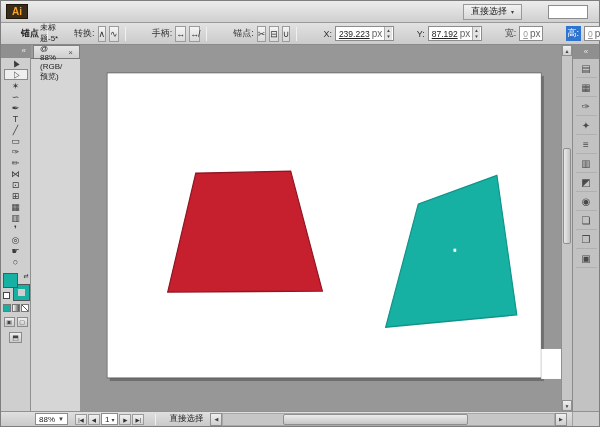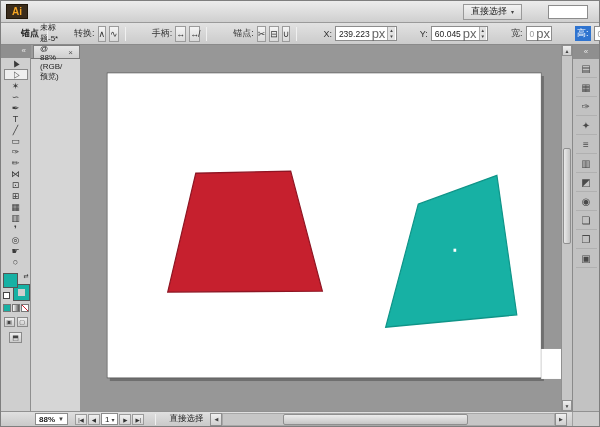--- a/index.html
+++ b/index.html
@@ -17,22 +17,22 @@
   .caret { font-size:6px; color:#444; }
   .search { width:40px; height:14px; border:1px solid #8c8c8c; background:#fff; font-size:8px; padding:0 3px; margin-right:6px; }
 
   
   .controlbar { height:22px; flex:0 0 22px; display:flex; align-items:center; background:linear-gradient(#e2e2e2,#cbcbcb); border-bottom:1px solid #8a8a8a; padding:0 20px; gap:3px; white-space:nowrap; }
   .cb-ctx { font-weight:bold; margin-right:2px; }
   .cb-sep { width:1px; height:14px; background:#a5a5a5; border-right:1px solid #f0f0f0; margin:0 3px; }
   .cb-label { color:#333;margin-left:20px; }
   .icon-btn { width:17px; height:16px; border:1px solid #9b9b9b; background:linear-gradient(#f5f5f5,#d9d9d9); font-size:9px; line-height:14px; text-align:center; color:#333; cursor:default; }
   .field { display:flex; align-items:center; background:#fff; border:1px solid #8c8c8c; height:15px; padding:0 1px 0 3px; }
-  .field .fval { font-size:8.5px; }
-  .field .funit { font-size:13px; color:#666; margin-left:2px; }
+  .field .fval { font-size:8.5px;text-decoration:underline; }
+  .field .funit { font-size:10px; color:#666; margin-left:2px; }
   .spin { display:flex; flex-direction:column; justify-content:center; margin-left:2px; background:#e3e3e3; border-left:1px solid #aaa; height:13px; }
   .spin i { font-style:normal; font-size:4.5px; line-height:5.5px; padding:0 1px; color:#444; }
   .field.dim .fval { color:#999; }
   .cb-hl { background:#2f74d0; color:#fff; padding:1px 2px; }
   .cb-menu { margin-left:auto; }
 
   
   .main { flex:1; display:flex; min-height:0; }
 
   
@@ -74,21 +74,21 @@
   .htrack { flex:1; position:relative; background:#c6c6c6; border:1px solid #a8a8a8; }
   .hthumb { position:absolute; top:0; bottom:0; left:18%; width:56%; background:linear-gradient(#ececec,#c6c6c6); border:1px solid #8f8f8f; border-radius:2px; }
 
   
   .dock { width:27px; flex:0 0 27px; background:#c2c2c2; border-left:1px solid #8a8a8a; display:flex; flex-direction:column; align-items:center; }
   .dock-head { width:100%; height:14px; background:#8f8f8f; color:#e9e9e9; font-size:8px; text-align:center; line-height:13px; }
   .dock-icon { width:21px; height:19px; display:flex; align-items:center; justify-content:center; font-size:10px; color:#4a4a4a; border-bottom:1px solid #b0b0b0; cursor:default; }
 
   
   .statusbar { height:15px; flex:0 0 15px; background:linear-gradient(#e0e0e0,#c9c9c9); border-top:1px solid #919191; display:flex; align-items:center; padding-left:34px; gap:3px; }
-  .combo { display:flex; align-items:center; gap:3px; background:#fff; border:1px solid #8c8c8c; height:12px; padding:0 3px; font-size:8px;font-weight:bold; }
+  .combo { display:flex; align-items:center; gap:3px; background:#fff; border:1px solid #8c8c8c; height:12px; padding:0 3px; font-size:8px; }
   .navgrp { display:flex; align-items:center; gap:1px; margin-left:4px; }
   .nav-btn { height:11px; min-width:12px; border:1px solid #9b9b9b; background:linear-gradient(#f0f0f0,#d4d4d4); font-size:5.5px; line-height:10px; text-align:center; padding:0 1px; color:#333; }
   .pagecombo { display:flex; align-items:center; gap:2px; background:#fff; border:1px solid #8c8c8c; height:12px; padding:0 3px; font-size:8px; }
   .tool-label { margin-left:10px; margin-right:2px; color:#222; font-size:8.5px; white-space:nowrap; }
   .sb-sep { width:1px; height:11px; background:#a5a5a5; border-right:1px solid #efefef; margin-left:8px; }
   .sb-corner { width:27px; flex:0 0 27px; height:100%; background:#cdcdcd; border-left:1px solid #a0a0a0; }
 </style>
 </head>
 <body>
 
@@ -128,21 +128,21 @@
     <div class="field">
       <span class="fval">239.223</span>
       <span class="funit">px</span>
       <span class="spin">
           <i>▲</i>
           <i>▼</i>
         </span>
     </div>
     <span class="cb-label">Y:</span>
     <div class="field">
-      <span class="fval">60.045</span>
+      <span class="fval">87.192</span>
       <span class="funit">px</span>
       <span class="spin">
           <i>▲</i>
           <i>▼</i>
         </span>
     </div>
 
     <span class="cb-label">宽:</span>
     <div class="field dim">
       <span class="fval">0</span>

